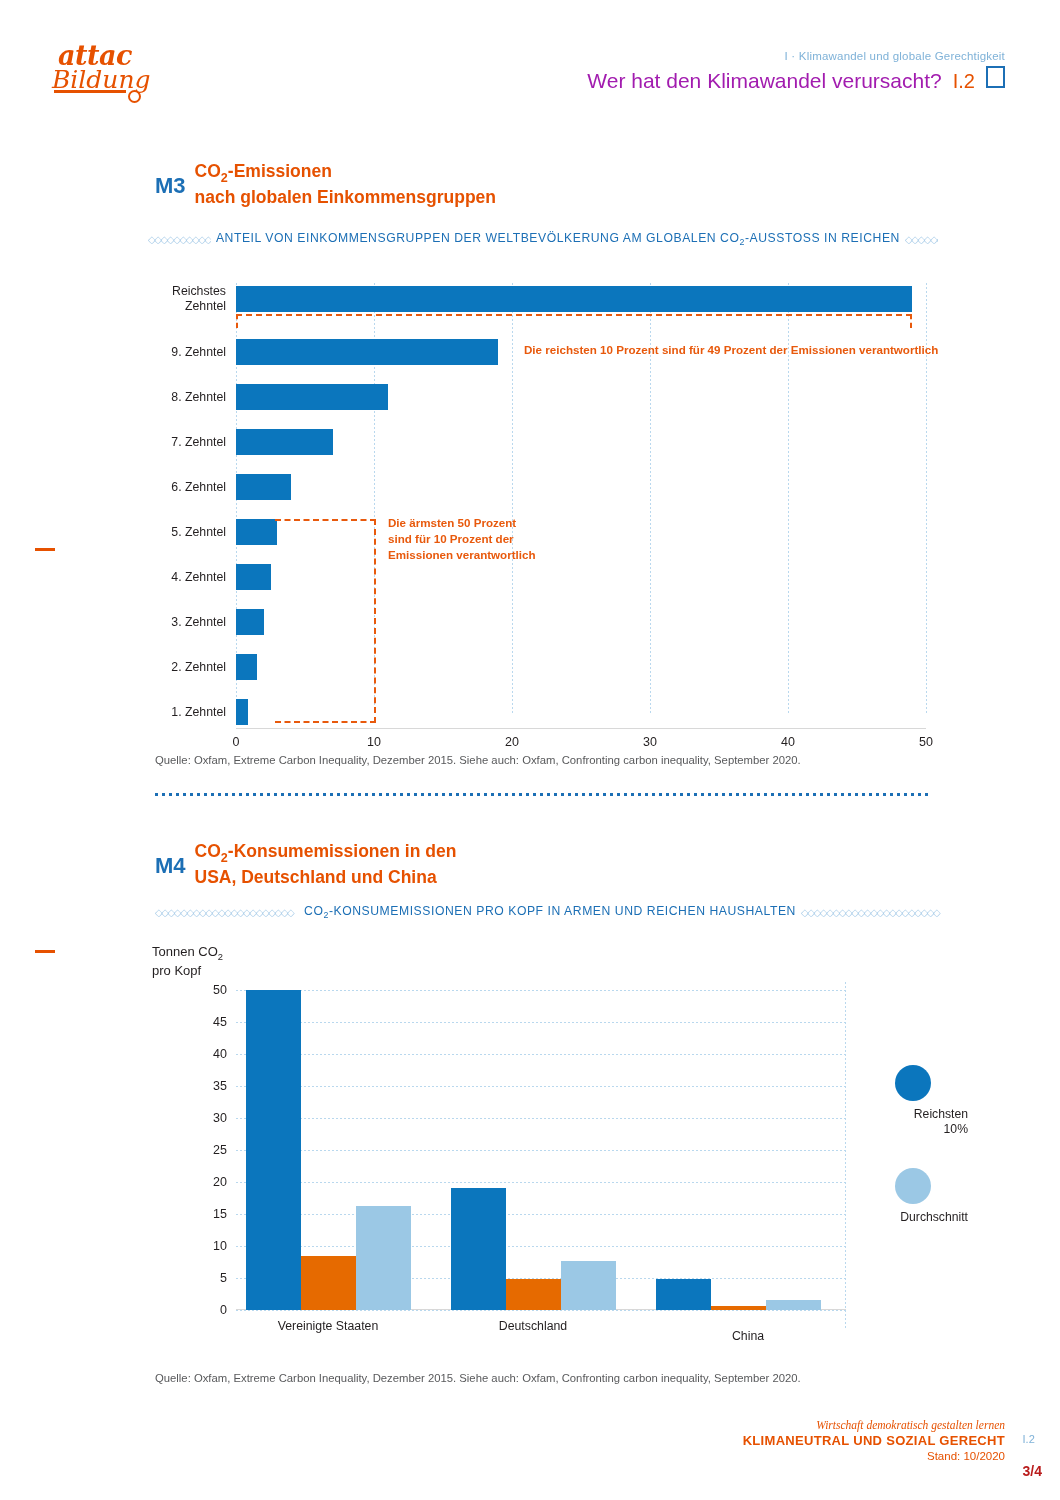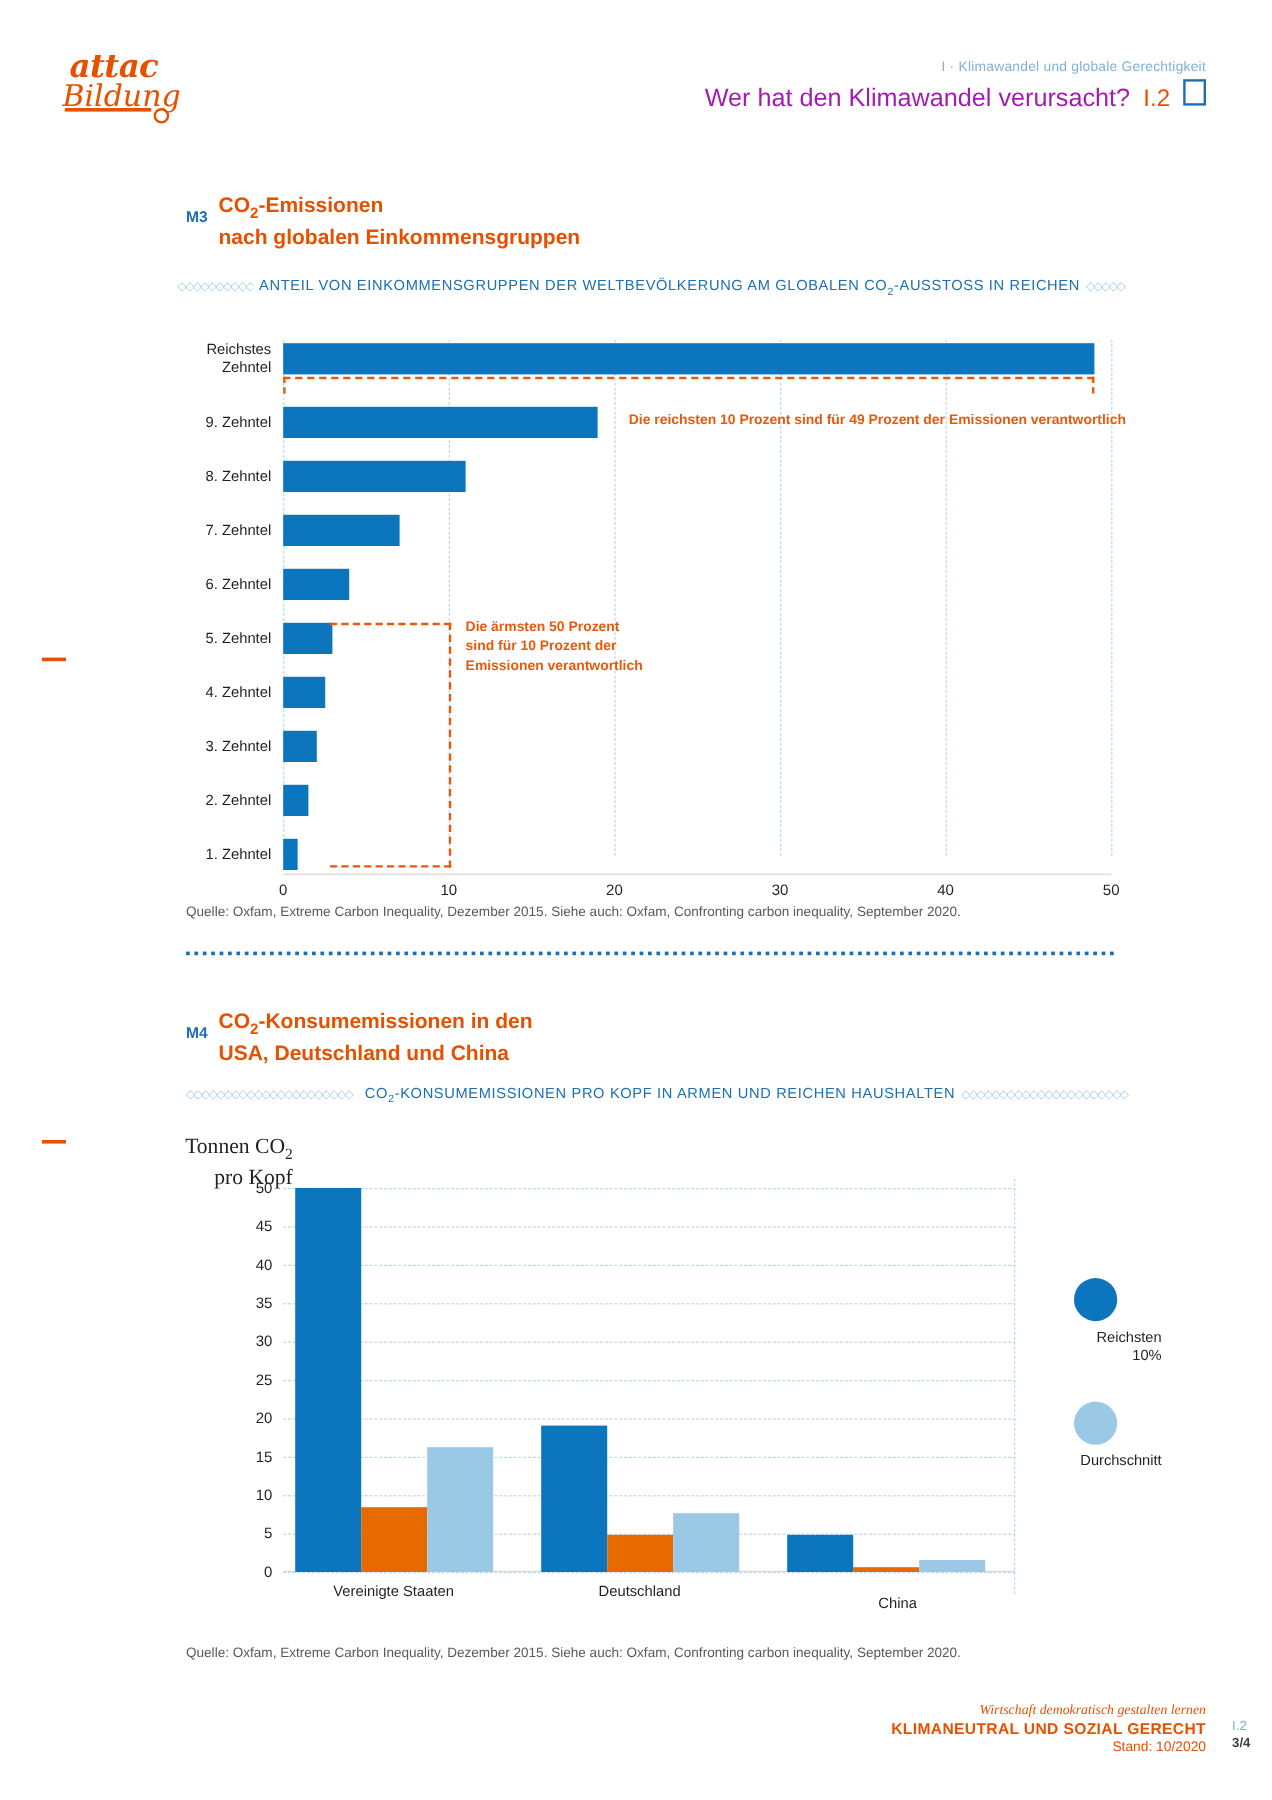--- a/index.html
+++ b/index.html
@@ -29,21 +29,21 @@
   .hdr{position:absolute;right:55px;top:50px;text-align:right;}
   .hdr-sup{font-size:11.5px;color:#7FB2D8;letter-spacing:0.2px;}
   .hdr-main{margin-top:4px;display:flex;align-items:baseline;justify-content:flex-end;gap:11px;}
   .hdr-title{font-size:21px;color:#a21caf;letter-spacing:0px;}
   .hdr-num{font-size:20px;color:#E65100;}
   .hdr-icon{font-size:19px;color:#1C6FB5;display:inline-block;
      width:15px;height:18px;border:2px solid #1C6FB5;}
 
   
   .mod{position:absolute;display:flex;align-items:flex-start;gap:9px;}
-  .mod-tag{font-size:13px;font-weight:bold;color:#1C6FB5;padding-top:13px;}
+  .mod-tag{font-size:22px;font-weight:bold;color:#1C6FB5;padding-top:13px;}
   .mod-title{font-size:17.5px;font-weight:bold;color:#E65100;line-height:1.28;}
   sub{font-size:0.72em;}
 
   
   .band{position:absolute;display:flex;align-items:center;width:790px;}
   .band .dia{flex:0 0 auto;height:9px;overflow:hidden;color:#A8CCE8;
     font-size:10px;line-height:9px;letter-spacing:-1.4px;white-space:nowrap;}
   .band .txt{flex:0 0 auto;padding:0 5px;font-size:12.2px;color:#1C6FB5;
     letter-spacing:0.55px;font-weight:500;white-space:nowrap;}
   .band .dia.grow{flex:1 1 auto;}
@@ -78,42 +78,42 @@
   #chart2{position:absolute;left:236px;top:990px;width:610px;height:340px;}
   .v-grid{position:absolute;left:0;right:0;height:1px;
     background-image:linear-gradient(90deg,#B9D8EE 55%,transparent 0);
     background-size:4px 1px;}
   .v-tick{position:absolute;right:100%;margin-right:9px;font-size:12.5px;
     color:#231F20;transform:translateY(-50%);}
   .v-bar{position:absolute;bottom:0;}
   .v-cat{position:absolute;top:100%;margin-top:9px;font-size:12.3px;
     color:#231F20;transform:translateX(-50%);white-space:nowrap;}
   .v-baseline{position:absolute;left:0;right:0;bottom:0;height:1px;background:#D8D8D8;}
-  .v-ylab{position:absolute;left:-84px;top:-46px;font-size:18px;color:#231F20;
-    line-height:1.3;text-align:right;width:92px;font-family:Liberation Serif, serif;}
+  .v-ylab{position:absolute;left:-84px;top:-46px;font-size:13px;color:#231F20;
+    line-height:1.3;text-align:left;width:92px;}
   .v-rightline{position:absolute;top:-8px;bottom:0;width:1px;
     background-image:linear-gradient(#B9D8EE 60%,transparent 0);
     background-size:1px 4px;}
 
   .legend{position:absolute;left:858px;top:1065px;width:110px;text-align:center;}
   .leg-item{margin-bottom:30px;text-align:right;}
   .leg-dot{width:36px;height:36px;border-radius:50%;margin:0 auto 6px;}
   .leg-lab{font-size:12.2px;color:#231F20;line-height:1.25;}
 
   
   .side-tick{position:absolute;left:35px;width:20px;height:3px;background:#E65100;}
 
   
   .footer{position:absolute;right:55px;bottom:38px;text-align:right;}
   .f1{font-family:"Liberation Serif",serif;font-style:italic;font-size:11.5px;color:#E65100;}
   .f2{font-size:13px;font-weight:bold;color:#E65100;letter-spacing:0.3px;margin-top:2px;}
   .f3{font-size:11.5px;color:#E65100;margin-top:2px;}
   .f-right{position:absolute;right:-37px;top:14px;text-align:left;}
   .f-num{font-size:11px;color:#7FB2D8;}
-  .f-page{font-size:11px;font-weight:bold;color:#404040;margin-top:2px;}
+  .f-page{font-size:14px;font-weight:bold;color:#b91c1c;margin-top:18px;}
 </style>
 </head>
 <body>
 
 <div class="page">
 
   <div class="logo">
     <div class="logo-attac">attac</div>
     <div class="logo-bildung">Bildung</div>
     <div class="logo-rule"></div>

